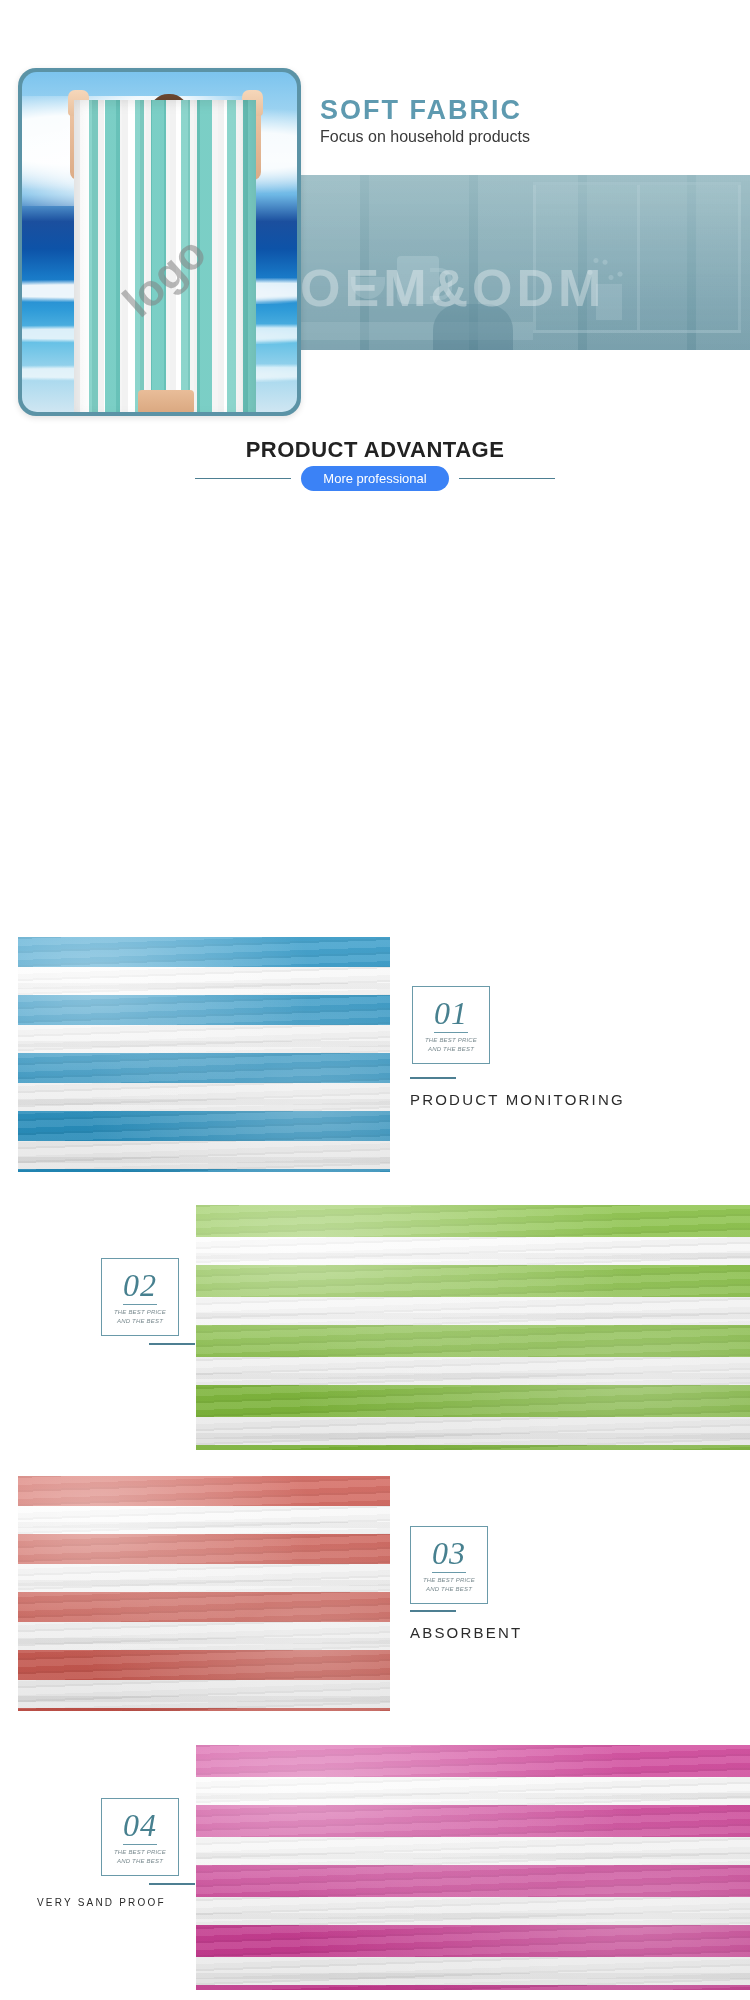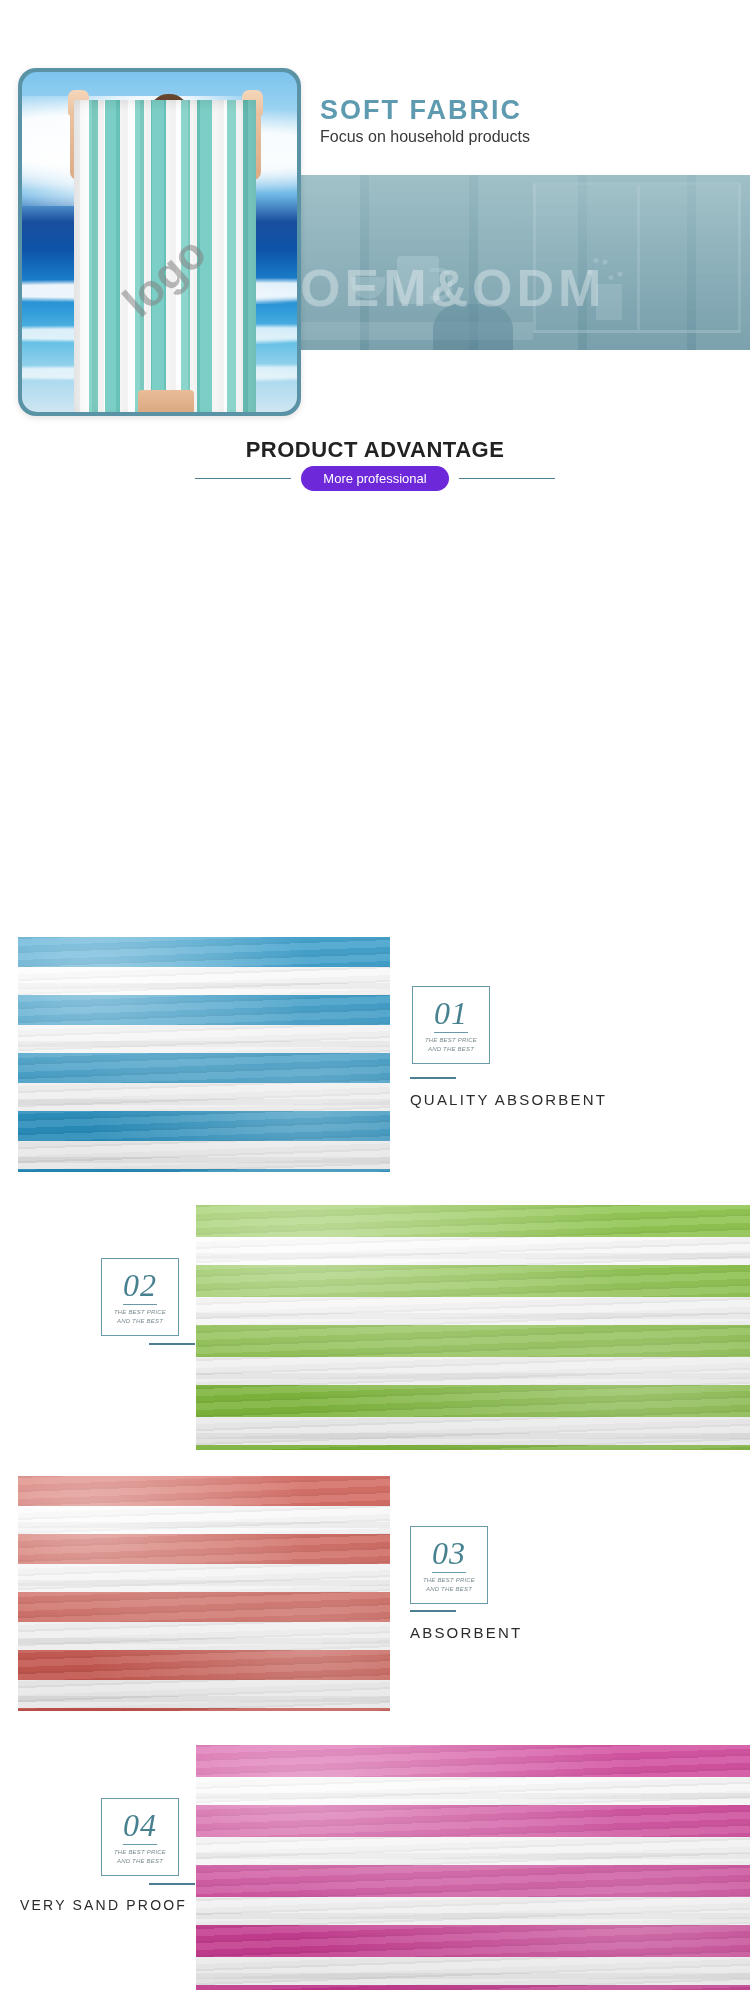--- a/index.html
+++ b/index.html
@@ -248,21 +248,21 @@
     width: 750px;
     display: flex;
     align-items: center;
     justify-content: center;
     gap: 10px;
   }
   .badge-line {
     width: 96px; height: 1px; background: #4d7f92;
   }
   .badge {
-    background: #6d28d9;
+    background: #3b82f6;
     color: #ffffff;
     font-size: 13px;
     padding: 5px 22px;
     border-radius: 14px;
     white-space: nowrap;
   }
 
   
   .feature { position: absolute; width: 750px; }
   .fimg {
@@ -399,21 +399,21 @@
     <div class="num">01</div>
     <div class="num-rule"></div>
     <div class="num-cap">
       <span>THE BEST PRICE</span><br>
       <span>AND THE BEST</span>
     </div>
   </div>
 
   <div class="feat-text" style="left:410px; top:637px; width:320px;">
     <div class="feat-rule"></div>
-    <div class="feat-title">QUALITY  ABSORBENT</div>
+    <div class="feat-title">PRODUCT  MONITORING</div>
   </div>
 </div>
 
 <div class="feature">
   <div class="fimg" style="left:196px; top:765px; width:554px; height:245px;">
     <div class="cloth" style="background: repeating-linear-gradient(180deg, #7fbe33 0 32px, #ffffff 32px 48px, #f0f0f0 48px 54px, #ffffff 54px 60px);"></div>
     <div class="wrinkle"></div>
     <div class="sheen"></div>
   </div>
 
@@ -466,16 +466,16 @@
     <div class="num">04</div>
     <div class="num-rule"></div>
     <div class="num-cap">
       <span>THE BEST PRICE</span><br>
       <span>AND THE BEST</span>
     </div>
   </div>
 
   <div class="feat-text rightalign" style="left:20px; top:1443px; width:175px;">
     <div class="feat-rule"></div>
-    <div class="feat-title" style="text-align:left; font-size:14px;">VERY  SAND   PROOF</div>
+    <div class="feat-title" style="text-align:left; font-size:10px;margin-left:17px;">VERY  SAND   PROOF</div>
     <div class="feat-desc" style="text-align:left;"></div>
   </div>
 </div>
 
 </body></html>

